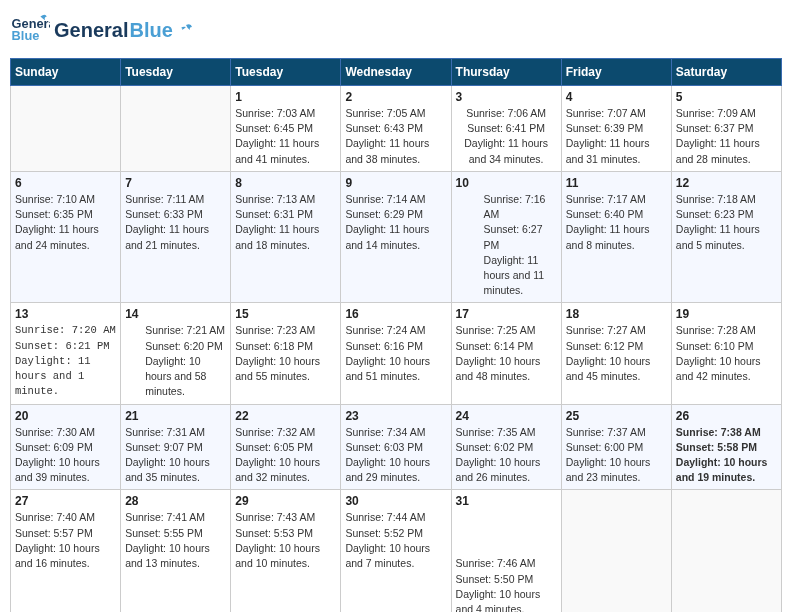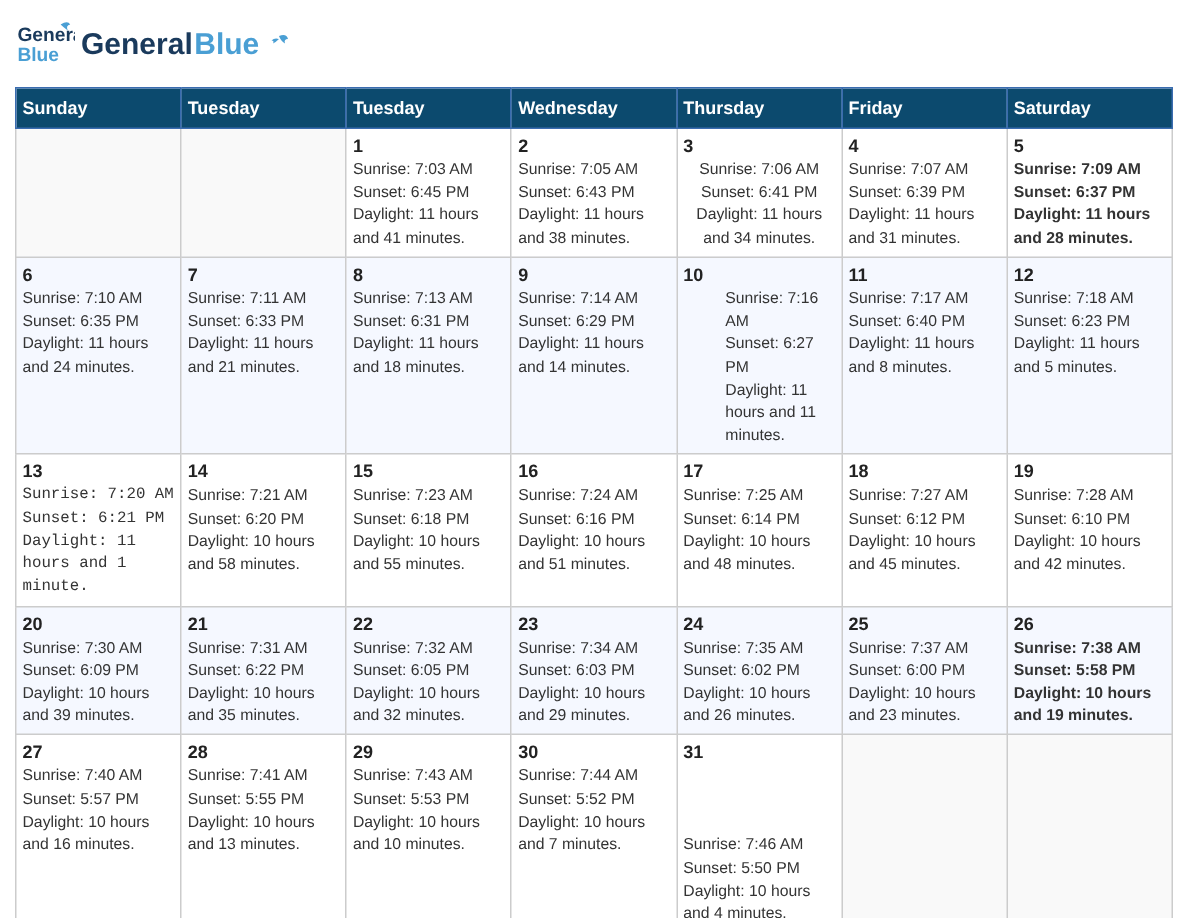--- a/index.html
+++ b/index.html
@@ -136,21 +136,21 @@
 Daylight: 11 hours and 34 minutes.</div>
         </td>
         <td>
           <div class="day-number">4</div>
           <div class="day-info" style="white-space: pre-line;">Sunrise: 7:07 AM
 Sunset: 6:39 PM
 Daylight: 11 hours and 31 minutes.</div>
         </td>
         <td>
           <div class="day-number">5</div>
-          <div class="day-info" style="white-space: pre-line; font-weight: bold;">Sunrise: 7:09 AM
+          <div class="day-info" style="white-space: pre-line;">Sunrise: 7:09 AM
 Sunset: 6:37 PM
 Daylight: 11 hours and 28 minutes.</div>
         </td>
       </tr>
       <tr>
         <td>
           <div class="day-number">6</div>
           <div class="day-info" style="white-space: pre-line;">Sunrise: 7:10 AM
 Sunset: 6:35 PM
 Daylight: 11 hours and 24 minutes.</div>
@@ -194,21 +194,21 @@
       </tr>
       <tr>
         <td>
           <div class="day-number">13</div>
           <div class="day-info" style="white-space: pre-line; font-family: Liberation Mono, monospace;">Sunrise: 7:20 AM
 Sunset: 6:21 PM
 Daylight: 11 hours and 1 minute.</div>
         </td>
         <td>
           <div class="day-number">14</div>
-          <div class="day-info" style="white-space: pre-line;">Sunrise: 7:21 AM
+          <div class="day-info" style="white-space: pre-line; margin-left: 20px;">Sunrise: 7:21 AM
 Sunset: 6:20 PM
 Daylight: 10 hours and 58 minutes.</div>
         </td>
         <td>
           <div class="day-number">15</div>
           <div class="day-info" style="white-space: pre-line;">Sunrise: 7:23 AM
 Sunset: 6:18 PM
 Daylight: 10 hours and 55 minutes.</div>
         </td>
         <td>
@@ -239,21 +239,21 @@
       <tr>
         <td>
           <div class="day-number">20</div>
           <div class="day-info" style="white-space: pre-line;">Sunrise: 7:30 AM
 Sunset: 6:09 PM
 Daylight: 10 hours and 39 minutes.</div>
         </td>
         <td>
           <div class="day-number">21</div>
           <div class="day-info" style="white-space: pre-line;">Sunrise: 7:31 AM
-Sunset: 6:22 PM
+Sunset: 9:07 PM
 Daylight: 10 hours and 35 minutes.</div>
         </td>
         <td>
           <div class="day-number">22</div>
           <div class="day-info" style="white-space: pre-line;">Sunrise: 7:32 AM
 Sunset: 6:05 PM
 Daylight: 10 hours and 32 minutes.</div>
         </td>
         <td>
           <div class="day-number">23</div>

